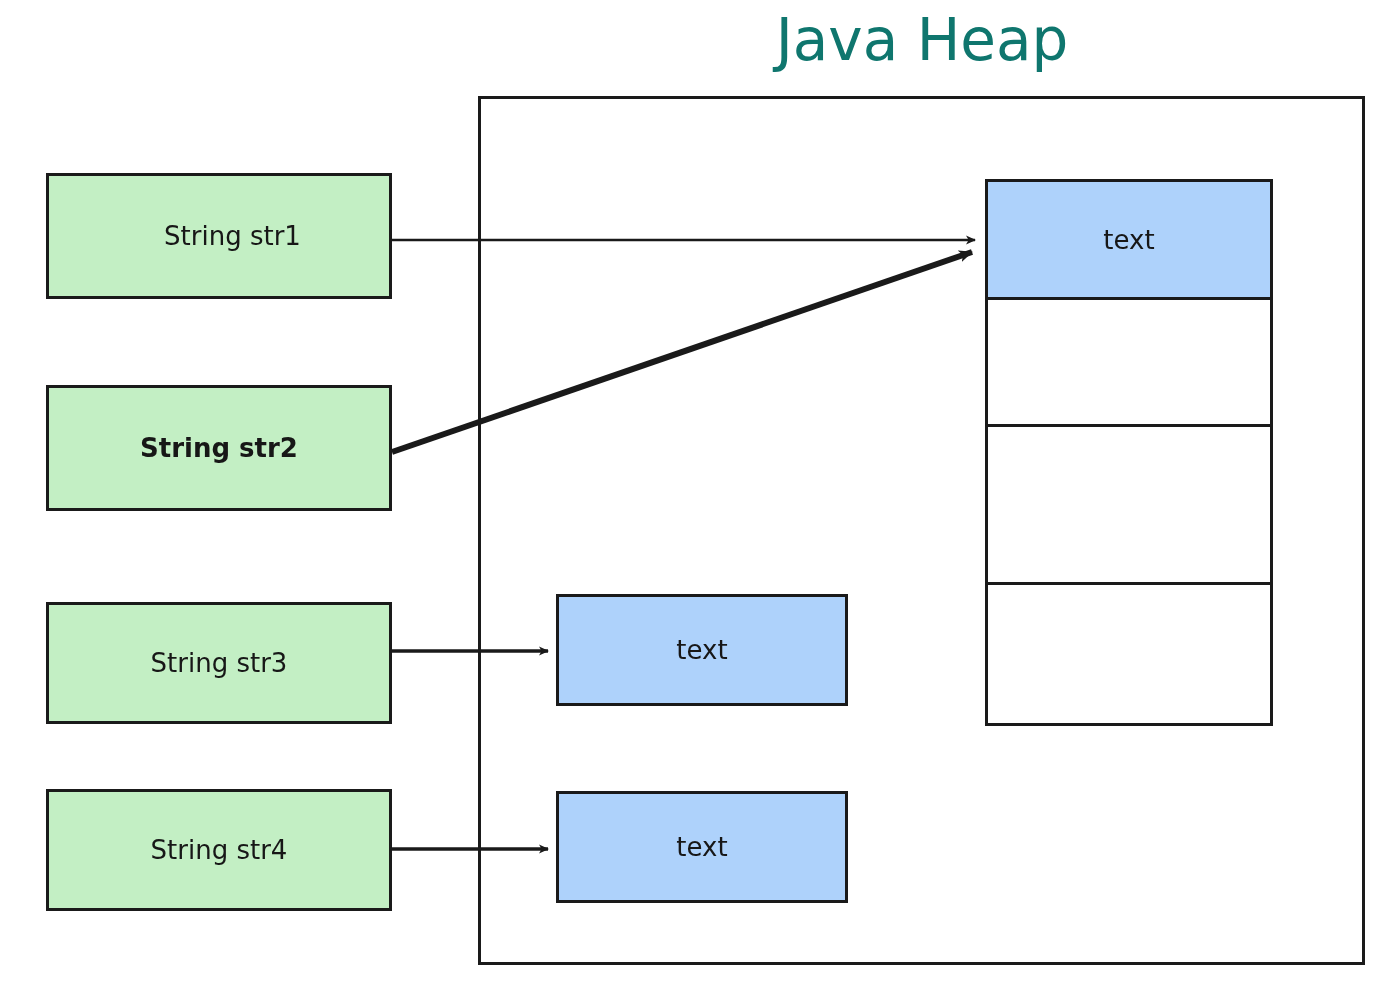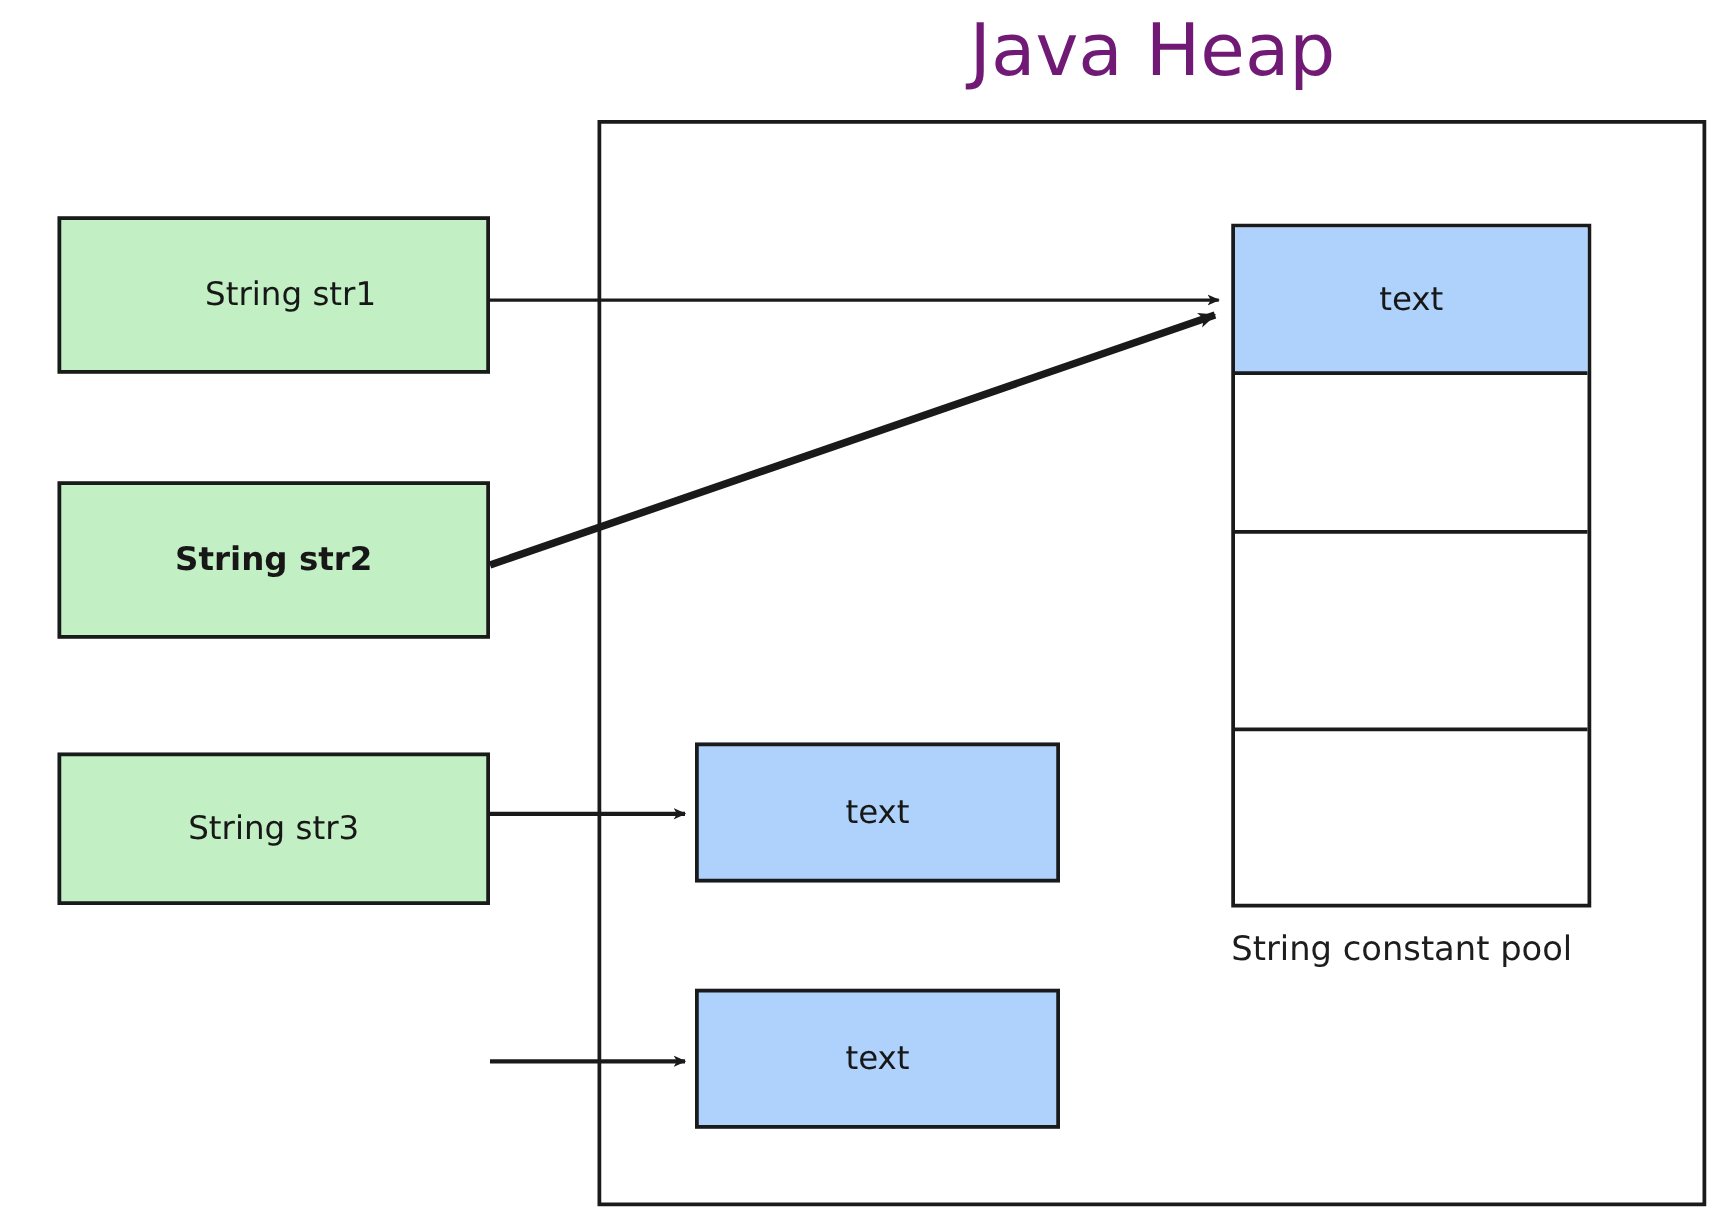--- a/index.html
+++ b/index.html
@@ -24,21 +24,21 @@
 
   
   #heap-title {
     left: 478px;
     top: 2px;
     width: 888px;
     text-align: center;
     font-size: 58px;
     line-height: 76px;
     font-weight: 400;
-    color: #701a75;
+    color: #0f766e;
     letter-spacing: 0px;
     white-space: nowrap;
   }
 
   
   #heap-box {
     left: 478px;
     top: 96px;
     width: 887px;
     height: 869px;
@@ -134,33 +134,33 @@
   <div class="abs" id="heap-title">Java Heap</div>
 
   <div class="abs" id="heap-box"></div>
 
   <div class="abs node green" id="var-str1">String str1</div>
 
   <div class="abs node green" id="var-str2">String str2</div>
 
   <div class="abs node green" id="var-str3">String str3</div>
 
+  <div class="abs node green" id="var-str4">String str4</div>
 
   <div class="abs node blue" id="obj-str3">text</div>
 
   <div class="abs node blue" id="obj-str4">text</div>
 
   <div class="abs" id="pool-box">
     <div class="pool-slot" id="pool-slot-0">text</div>
     <div class="pool-slot" id="pool-slot-1"></div>
     <div class="pool-slot" id="pool-slot-2"></div>
     <div class="pool-slot" id="pool-slot-3"></div>
   </div>
 
-  <div class="abs" id="pool-caption">String constant pool</div>
 
   <svg class="abs" id="arrows" viewBox="0 0 1382 984">
     <defs>
       <marker id="arrowThin" markerWidth="12" markerHeight="12" refX="9" refY="5" orient="auto" markerUnits="userSpaceOnUse">
         <path d="M0,0.6 L10,5 L0,9.4 L2.6,5 Z" fill="#1a1a1a"></path>
       </marker>
       <marker id="arrowBold" markerWidth="18" markerHeight="18" refX="13" refY="7" orient="auto" markerUnits="userSpaceOnUse">
         <path d="M0,0.8 L14,7 L0,13.2 L3.6,7 Z" fill="#1a1a1a"></path>
       </marker>
     </defs>

